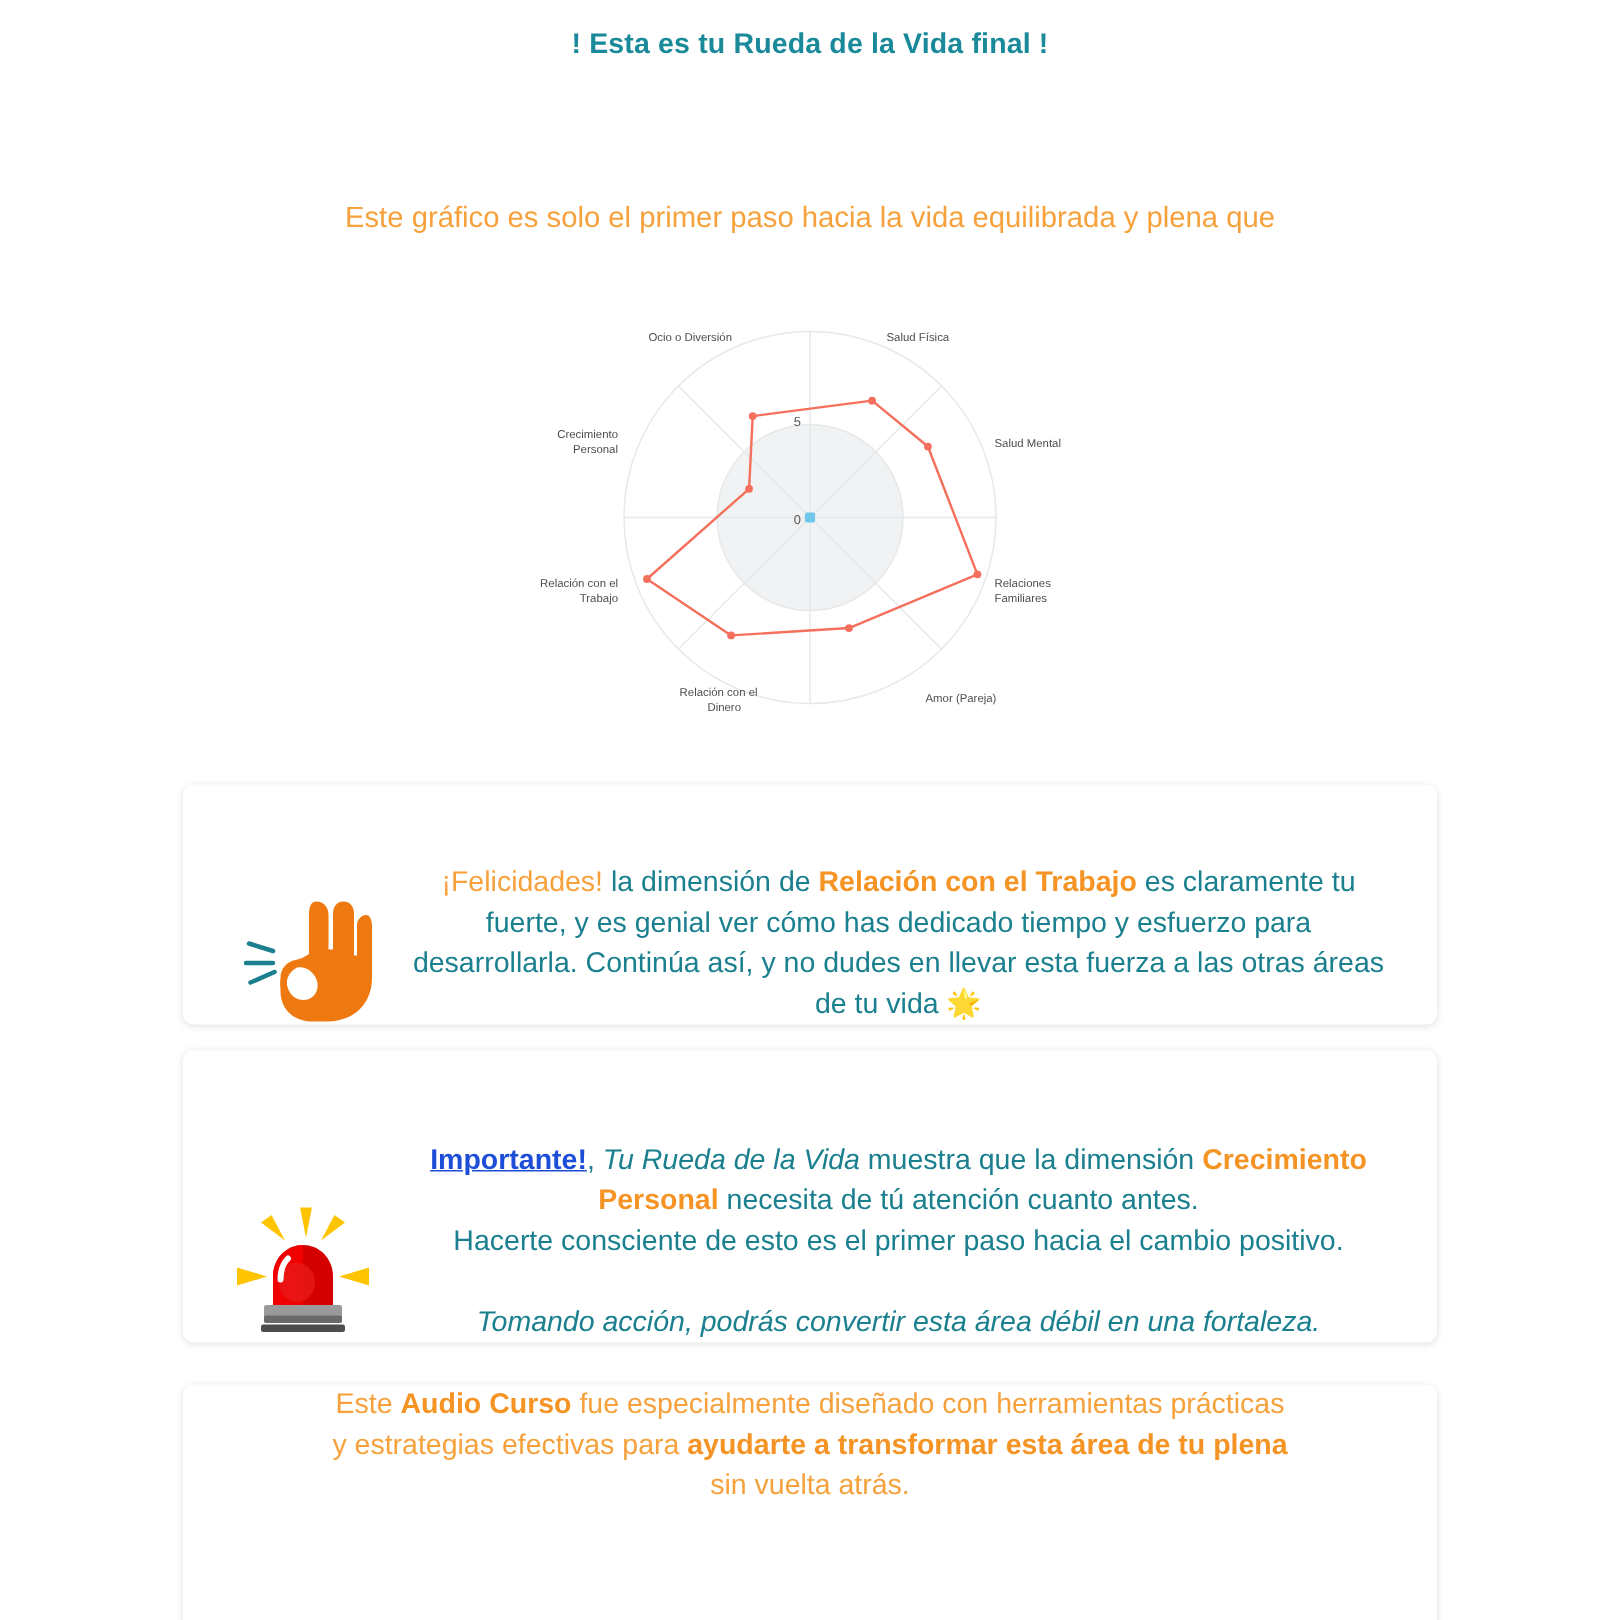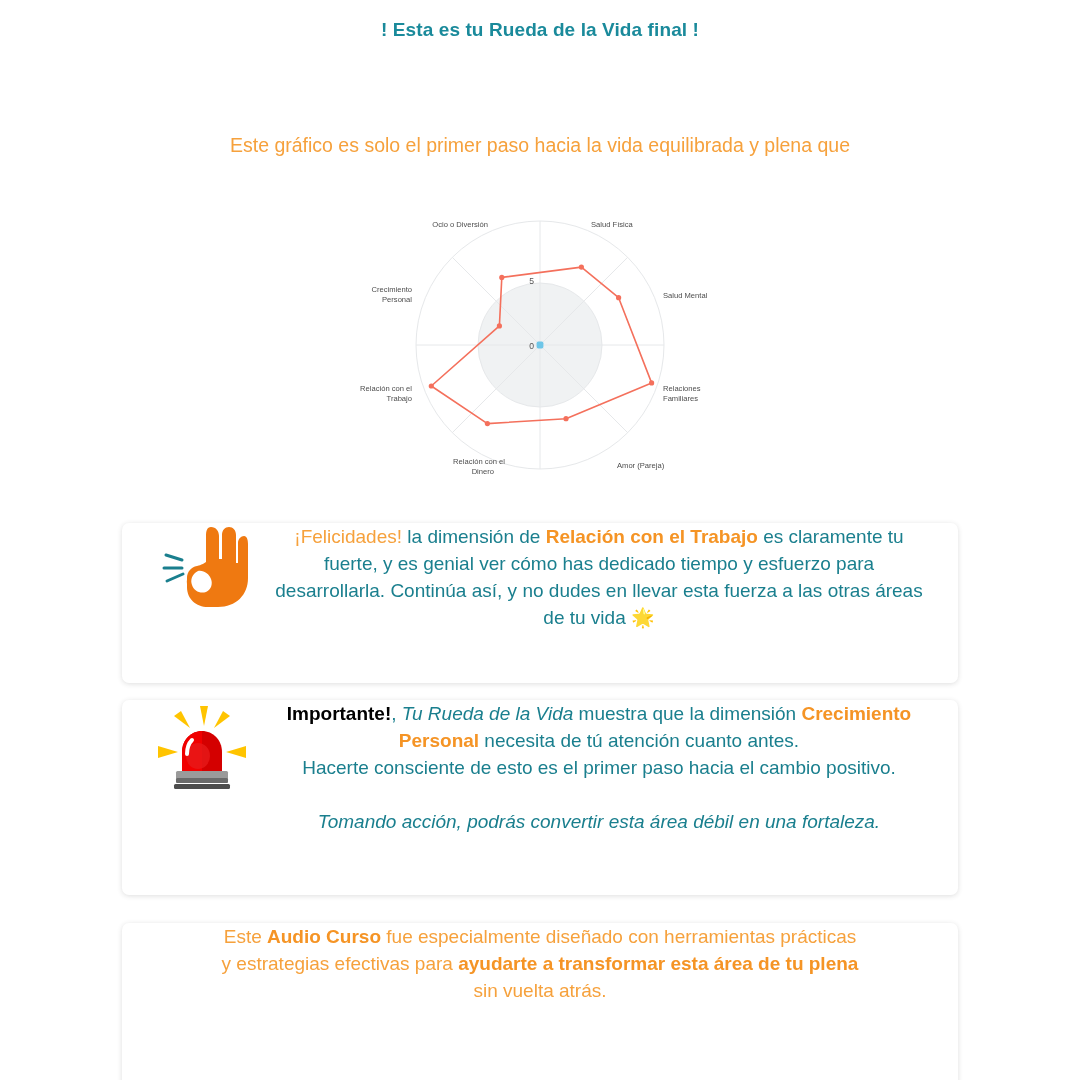--- a/index.html
+++ b/index.html
@@ -63,21 +63,21 @@
     box-shadow: 0 1px 5px rgba(60,60,60,.17);
     position: relative;
     box-sizing: border-box;
   }
   .card.card-1 { margin-top: 29px; height: 160px; }
   .card.card-2 { margin-top: 17px; height: 195px; }
   .card.card-3 { margin-top: 17px; height: 180px; }
 
   .card-inner {
     display: flex;
-    align-items: flex-start;
+    align-items: flex-end;
     height: 100%;
     padding: 0 22px 0 20px;
     box-sizing: border-box;
   }
   .card-icon {
     width: 120px;
     flex: 0 0 120px;
     display: flex;
     align-items: center;
     justify-content: center;
@@ -86,21 +86,21 @@
     flex: 1 1 auto;
     text-align: center;
     color: #1a7f8e;
     font-size: 19px;
     line-height: 27px;
     padding: 0 8px;
   }
 
   .orange { color: #f6a13c; }
   .orange-b { color: #f59425; font-weight: bold; }
-  .teal-b { color: #000000; font-weight: bold; }
+  .teal-b { color: #1d4ed8; font-weight: bold; text-decoration: underline; }
   .ital { font-style: italic; }
 
   .card-3-head {
     color: #17818f;
     font-weight: bold;
     font-style: italic;
     font-size: 19.5px;
     text-align: center;
     margin-top: 28px;
   }

